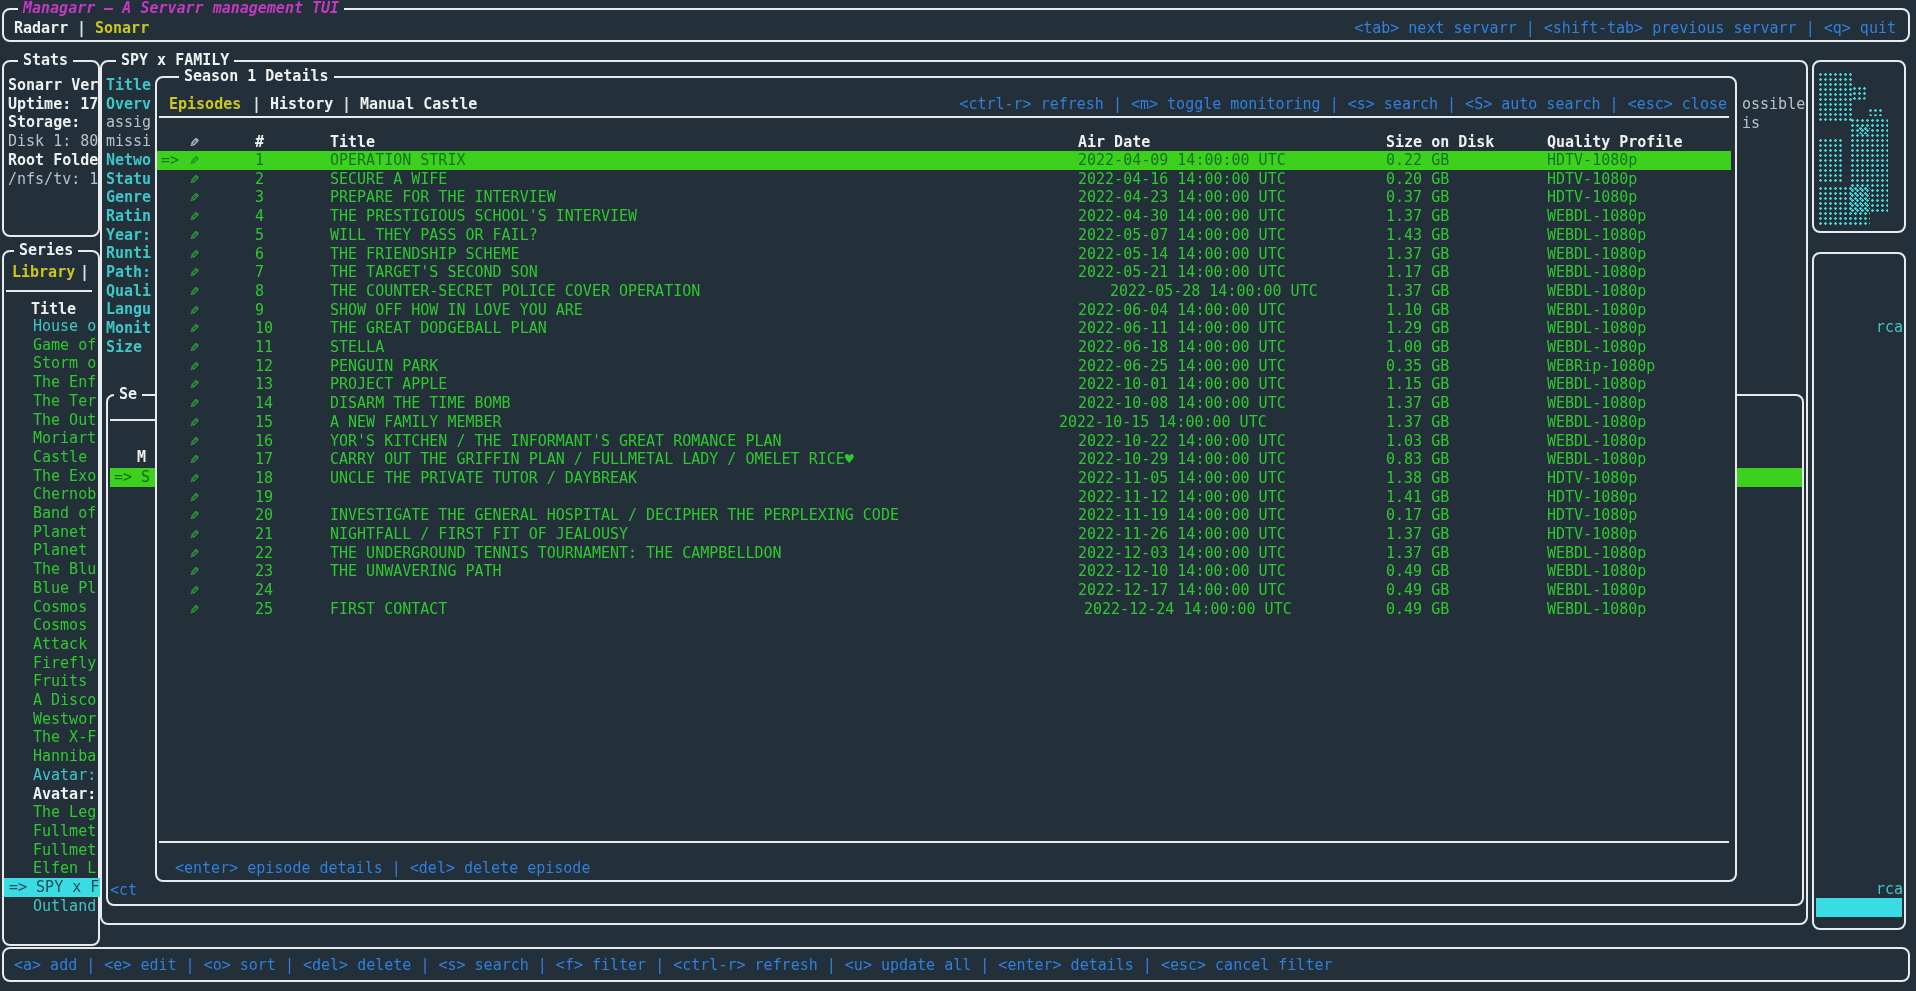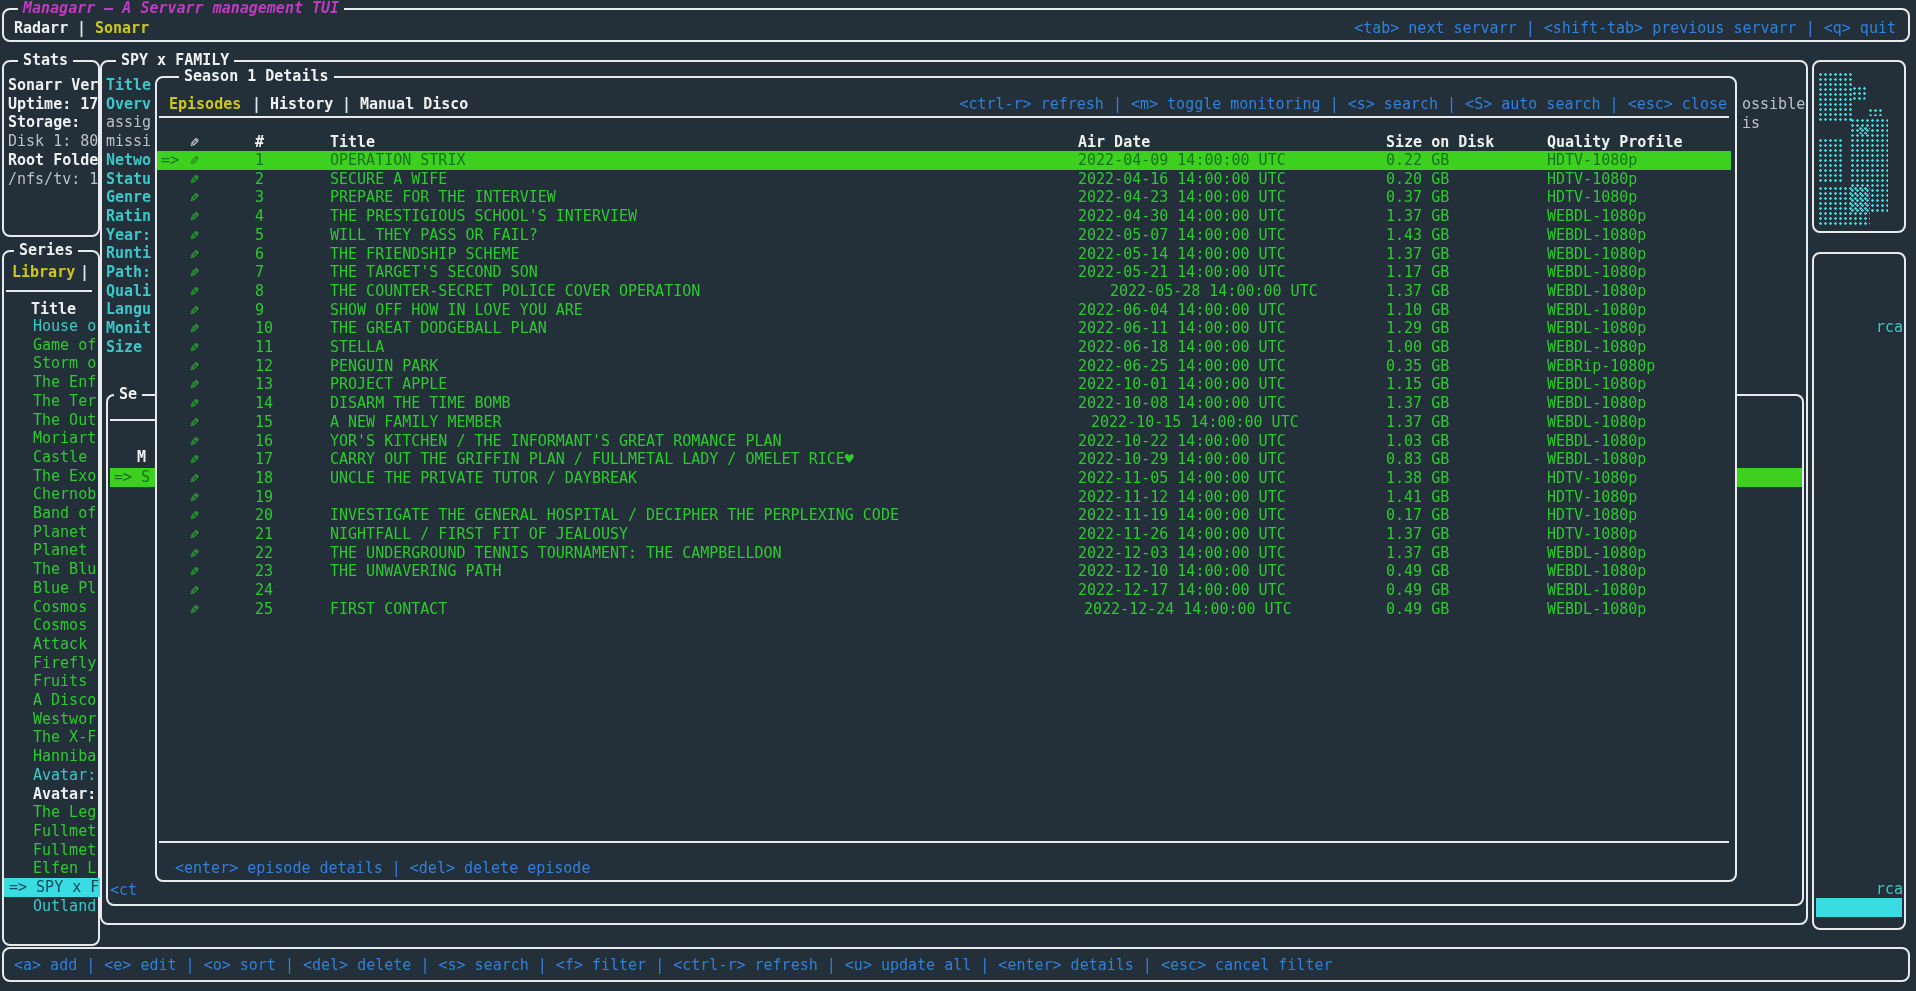--- a/index.html
+++ b/index.html
@@ -134,21 +134,21 @@
     <span class="t blue" style="left:8px;top:819px;">&lt;ct</span>
   </div>
 
   <div class="box opaque" style="left:155px;top:76px;width:1578px;height:802px;z-index:4;">
     <span class="boxtitle" style="left:22px;">Season 1 Details</span>
 
     <span class="t yellow" style="left:12px;top:17px;">Episodes</span>
     <span class="t sep" style="left:95px;top:17px;">|</span>
     <span class="t white" style="left:113px;top:17px;">History</span>
     <span class="t sep" style="left:185px;top:17px;">|</span>
-    <span class="t white" style="left:203px;top:17px;">Manual Disco</span>
+    <span class="t white" style="left:203px;top:17px;">Manual Castle</span>
     <span class="t blue" style="right:8px;top:17px;">&lt;ctrl-r&gt; refresh | &lt;m&gt; toggle monitoring | &lt;s&gt; search | &lt;S&gt; auto search | &lt;esc&gt; close</span>
 
     <div class="hline" style="left:2px;top:38px;width:1570px;"></div>
 
     <span class="t white pencil" style="left:33px;top:55px;">✎</span>
     <span class="t white" style="left:98px;top:55px;">#</span>
     <span class="t white" style="left:173px;top:55px;">Title</span>
     <span class="t white" style="left:921px;top:55px;">Air Date</span>
     <span class="t white" style="left:1229px;top:55px;">Size on Disk</span>
     <span class="t white" style="left:1390px;top:55px;">Quality Profile</span>
@@ -264,21 +264,21 @@
           <span class="cell" style="left: 98px;">14</span>
           <span class="cell" style="left: 173px;">DISARM THE TIME BOMB</span>
           <span class="cell" style="left: 921px;">2022-10-08 14:00:00 UTC</span>
           <span class="cell" style="left: 1229px;">1.37 GB</span>
           <span class="cell" style="left: 1390px;">WEBDL-1080p</span>
         </div>
         <div class="ep-row" style="top: 334.8px;">
           <span class="cell pencil" style="left: 33px;">✎</span>
           <span class="cell" style="left: 98px;">15</span>
           <span class="cell" style="left: 173px;">A NEW FAMILY MEMBER</span>
-          <span class="cell" style="left: 934px; text-align: center;">2022-10-15 14:00:00 UTC</span>
+          <span class="cell" style="left: 902px; text-align: center;">2022-10-15 14:00:00 UTC</span>
           <span class="cell" style="left: 1229px;">1.37 GB</span>
           <span class="cell" style="left: 1390px;">WEBDL-1080p</span>
         </div>
         <div class="ep-row" style="top: 353.5px;">
           <span class="cell pencil" style="left: 33px;">✎</span>
           <span class="cell" style="left: 98px; text-align: center;">16</span>
           <span class="cell" style="left: 173px;">YOR'S KITCHEN / THE INFORMANT'S GREAT ROMANCE PLAN</span>
           <span class="cell" style="left: 921px;">2022-10-22 14:00:00 UTC</span>
           <span class="cell" style="left: 1229px;">1.03 GB</span>
           <span class="cell" style="left: 1390px;">WEBDL-1080p</span>

